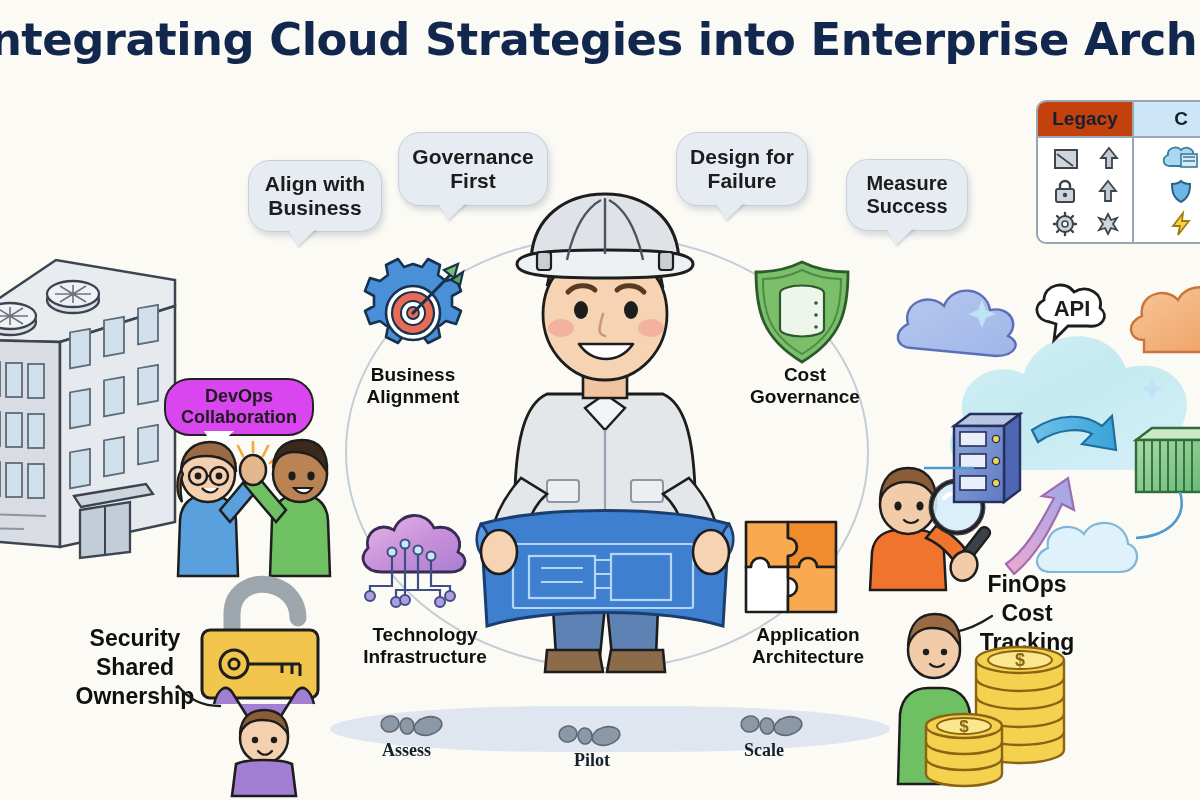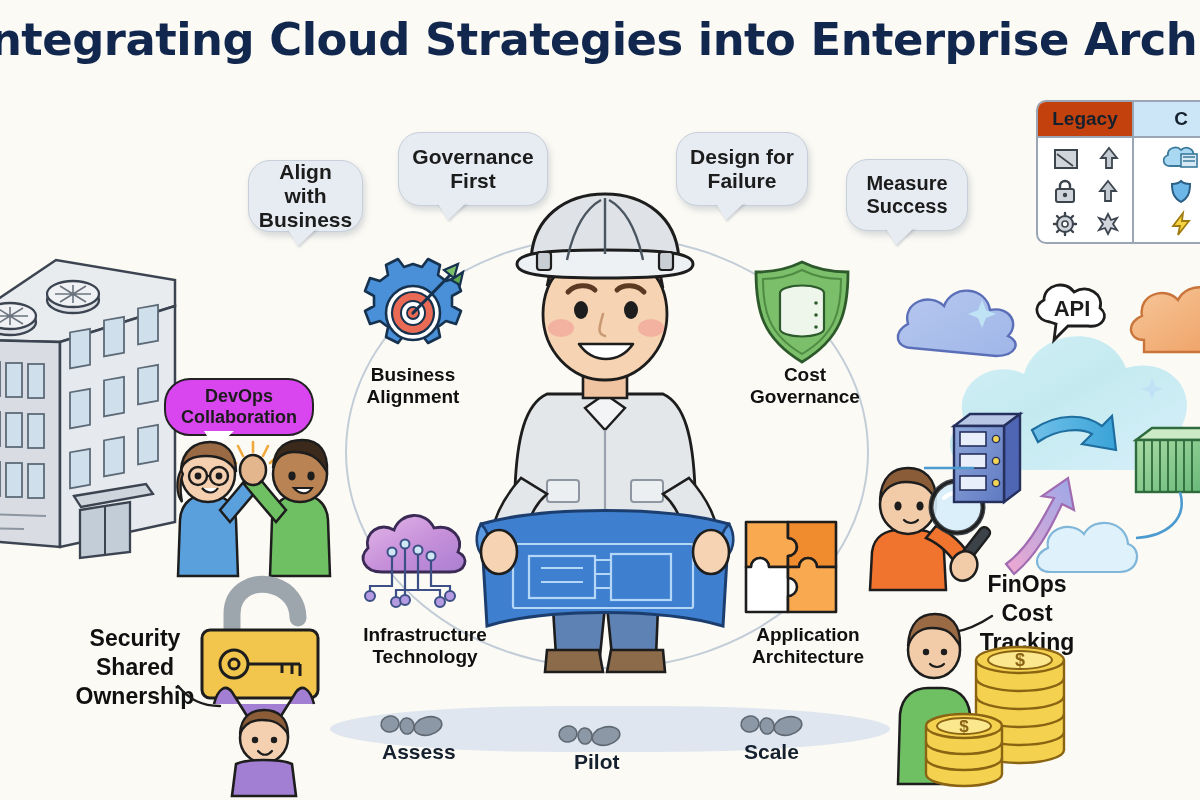--- a/index.html
+++ b/index.html
@@ -54,21 +54,21 @@
     border:2.5px solid #c3cdd8;border-radius:50%;
     background:transparent;
   }
 
   
   #pathband{
     left:330px;top:706px;width:560px;height:46px;
     background:#dfe6ef;border-radius:50%/60%;
     filter:blur(0.6px);
   }
-  .step-label{font-size:21px;font-weight:bold;color:#15202e;}
+  .step-label{font-size:18px;font-weight:bold;color:#15202e;font-family:Liberation Serif, serif;}
 
   
   #cmp{
     left:1036px;top:100px;width:190px;height:140px;
     background:#ffffff;border:2.5px solid #9aa6b4;border-radius:10px;overflow:hidden;
   }
   #cmp .hdr{display:flex;height:34px;border-bottom:2.5px solid #9aa6b4;}
   #cmp .hdr>div{flex:1;display:flex;align-items:center;justify-content:center;
     font-size:19px;font-weight:bold;color:#15202e;}
   #cmp .hdr .legacy{background:#c2410c;border-right:2.5px solid #9aa6b4;}
@@ -135,21 +135,21 @@
         <rect x="134" y="242" width="20" height="36" transform="skewY(-10)"></rect>
         <rect x="168" y="236" width="20" height="36" transform="skewY(-10)"></rect>
       </g>
 
       <polygon points="104,274 176,262 183,272 111,285" fill="#cfd5dc" stroke="#3b4450" stroke-width="2.3"></polygon>
       <polygon points="110,288 160,280 160,330 110,336" fill="#c3cdd8" stroke="#3b4450" stroke-width="2.3"></polygon>
       <line x1="135" y1="284" x2="135" y2="333" stroke="#3b4450" stroke-width="2"></line>
     </svg>
   </div>
 
-  <div class="abs bubble" style="left:248px;top:160px;width:115px;height:72px;font-size:21px;">
+  <div class="abs bubble" style="left:248px;top:160px;width:134px;height:72px;font-size:21px;">
     <div>
       <div>Align with</div>
       <div>Business</div>
     </div>
   </div>
 
   <div class="abs bubble" style="left:398px;top:132px;width:150px;height:74px;font-size:21px;">
     <div>
       <div>Governance</div>
       <div>First</div>
@@ -245,22 +245,22 @@
       <g fill="#b49ae0" stroke="#3c4f86" stroke-width="2">
         <circle cx="18" cy="96" r="5"></circle>
           <circle cx="44" cy="102" r="5"></circle>
         <circle cx="53" cy="100" r="5"></circle>
           <circle cx="88" cy="102" r="5"></circle>
           <circle cx="98" cy="96" r="5"></circle>
       </g>
     </svg>
   </div>
   <div class="abs iconlabel" style="left:330px;top:624px;width:190px;">
+    <div>Technology</div>
     <div>Infrastructure</div>
-    <div>Technology</div>
   </div>
 
   <div class="abs" style="left:742px;top:518px;width:98px;height:98px;">
     <svg width="98" height="98" viewBox="0 0 98 98">
       <g stroke="#1d1d1d" stroke-width="2.6" stroke-linejoin="round">
         <path d="M4,4 H46 V20 a9,9 0 0 1 0,18 V49 H27 a9,9 0 0 0 -18,0 H4 Z" fill="#f9a94f"></path>
         <path d="M46,4 H94 V49 H75 a9,9 0 0 0 -18,0 H46 V38 a9,9 0 0 0 0,-18 Z" fill="#f08b2e"></path>
         <path d="M4,49 H9 a9,9 0 0 1 18,0 H46 V94 H4 Z" fill="#ffffff"></path>
         <path d="M46,49 H57 a9,9 0 0 1 18,0 H94 V94 H46 V78 a9,9 0 0 0 0,-18 Z" fill="#f9a94f"></path>
       </g>

